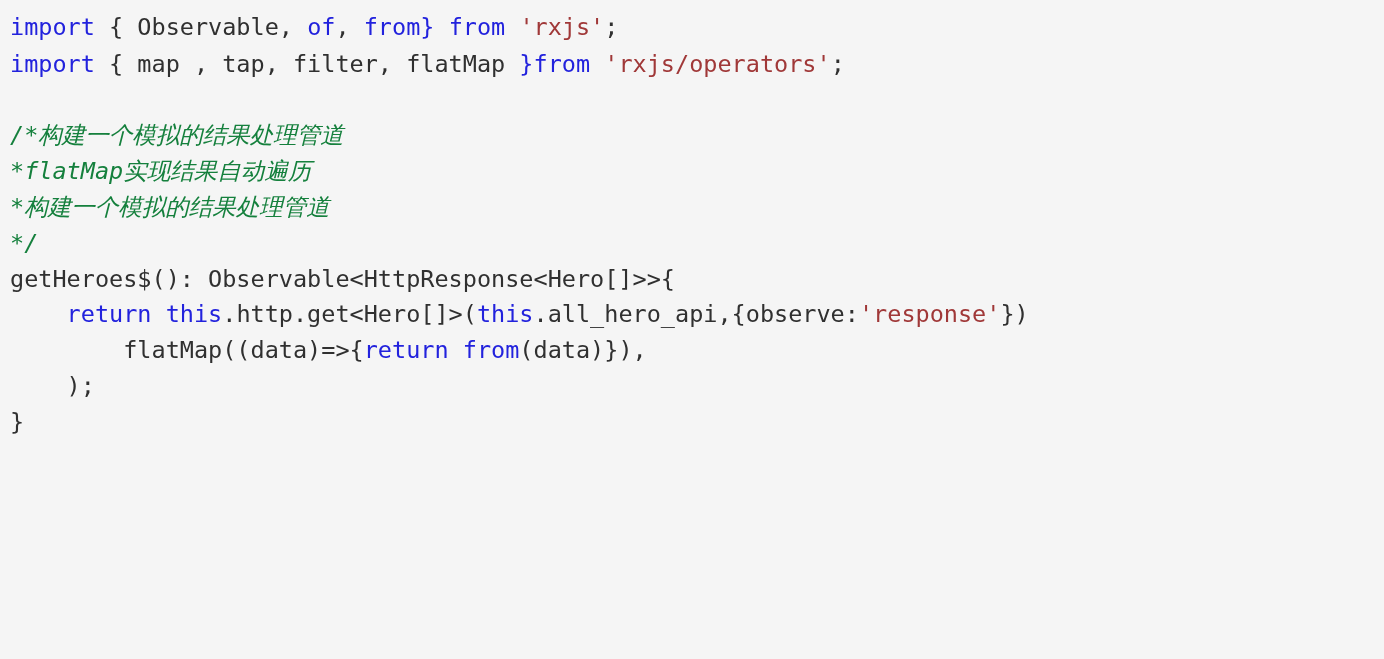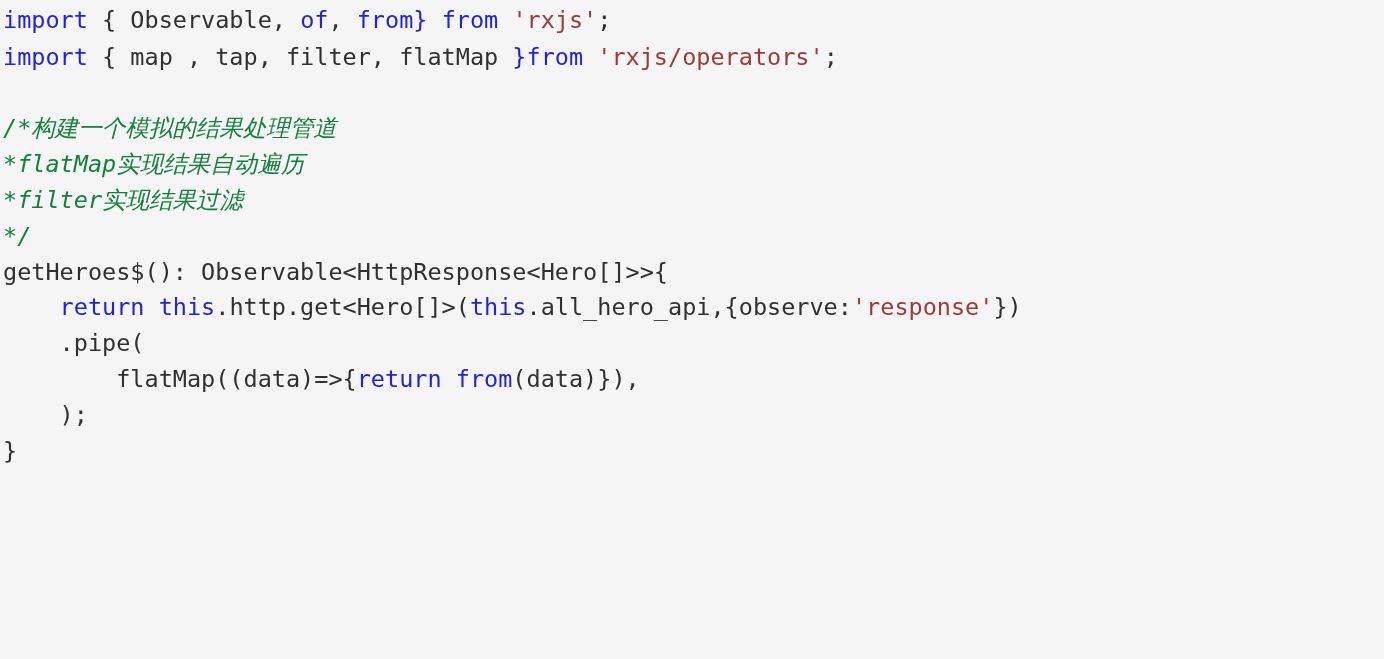--- a/index.html
+++ b/index.html
@@ -12,21 +12,21 @@
     width: 1384px;
     height: 659px;
     overflow: hidden;
     font-family: "DejaVu Sans Mono", "Liberation Mono", monospace;
   }
   #code-viewer {
     width: 1384px;
     height: 659px;
     background: #f5f5f5;
     box-sizing: border-box;
-    padding: 0;
+    padding: 7px;
   }
   .code-line {
     height: 35.8px;
     line-height: 35.8px;
     font-size: 23.5px;
     letter-spacing: 0px;
     white-space: pre;
     padding-left: 3px;
     color: #303030;
     font-family: "DejaVu Sans Mono", "Liberation Mono", monospace;
@@ -46,22 +46,21 @@
 </head>
 <body>
 
 <div id="code-viewer">
   <div id="code-lines">
       <div class="code-line"><span class="tok t-keyword">import</span><span class="tok t-plain"> { Observable, </span><span class="tok t-keyword">of</span><span class="tok t-plain">, </span><span class="tok t-keyword">from}</span><span class="tok t-plain"> </span><span class="tok t-keyword">from</span><span class="tok t-plain"> </span><span class="tok t-string">'rxjs'</span><span class="tok t-plain">;</span></div>
       <div class="code-line"><span class="tok t-keyword">import</span><span class="tok t-plain"> { map , tap, filter, flatMap </span><span class="tok t-keyword">}from</span><span class="tok t-plain"> </span><span class="tok t-string">'rxjs/operators'</span><span class="tok t-plain">;</span></div>
       <div class="code-line"><span class="tok t-blank"> </span></div>
       <div class="code-line"><span class="tok t-comment">/*构建一个模拟的结果处理管道</span></div>
       <div class="code-line"><span class="tok t-comment">*flatMap实现结果自动遍历</span></div>
-      <div class="code-line"><span class="tok t-comment">*filter实现结果过滤</span></div>
+      <div class="code-line"><span class="tok t-comment">*构建一个模拟的结果处理管道</span></div>
       <div class="code-line"><span class="tok t-comment">*/</span></div>
       <div class="code-line"><span class="tok t-plain">getHeroes$(): Observable&lt;HttpResponse&lt;Hero[]&gt;&gt;{</span></div>
       <div class="code-line"><span class="tok t-plain">    </span><span class="tok t-keyword">return</span><span class="tok t-plain"> </span><span class="tok t-keyword">this</span><span class="tok t-plain">.http.get&lt;Hero[]&gt;(</span><span class="tok t-keyword">this</span><span class="tok t-plain">.all_hero_api,{</span><span class="tok t-property">observe</span><span class="tok t-plain">:</span><span class="tok t-string">'response'</span><span class="tok t-plain">})</span></div>
-      <div class="code-line"><span class="tok t-plain">    .pipe(</span></div>
       <div class="code-line"><span class="tok t-plain">        flatMap((data)=&gt;{</span><span class="tok t-keyword">return</span><span class="tok t-plain"> </span><span class="tok t-keyword">from</span><span class="tok t-plain">(data)}),</span></div>
       <div class="code-line"><span class="tok t-plain">    );</span></div>
       <div class="code-line"><span class="tok t-plain">}</span></div>
     </div>
 </div>
 
 </body></html>

